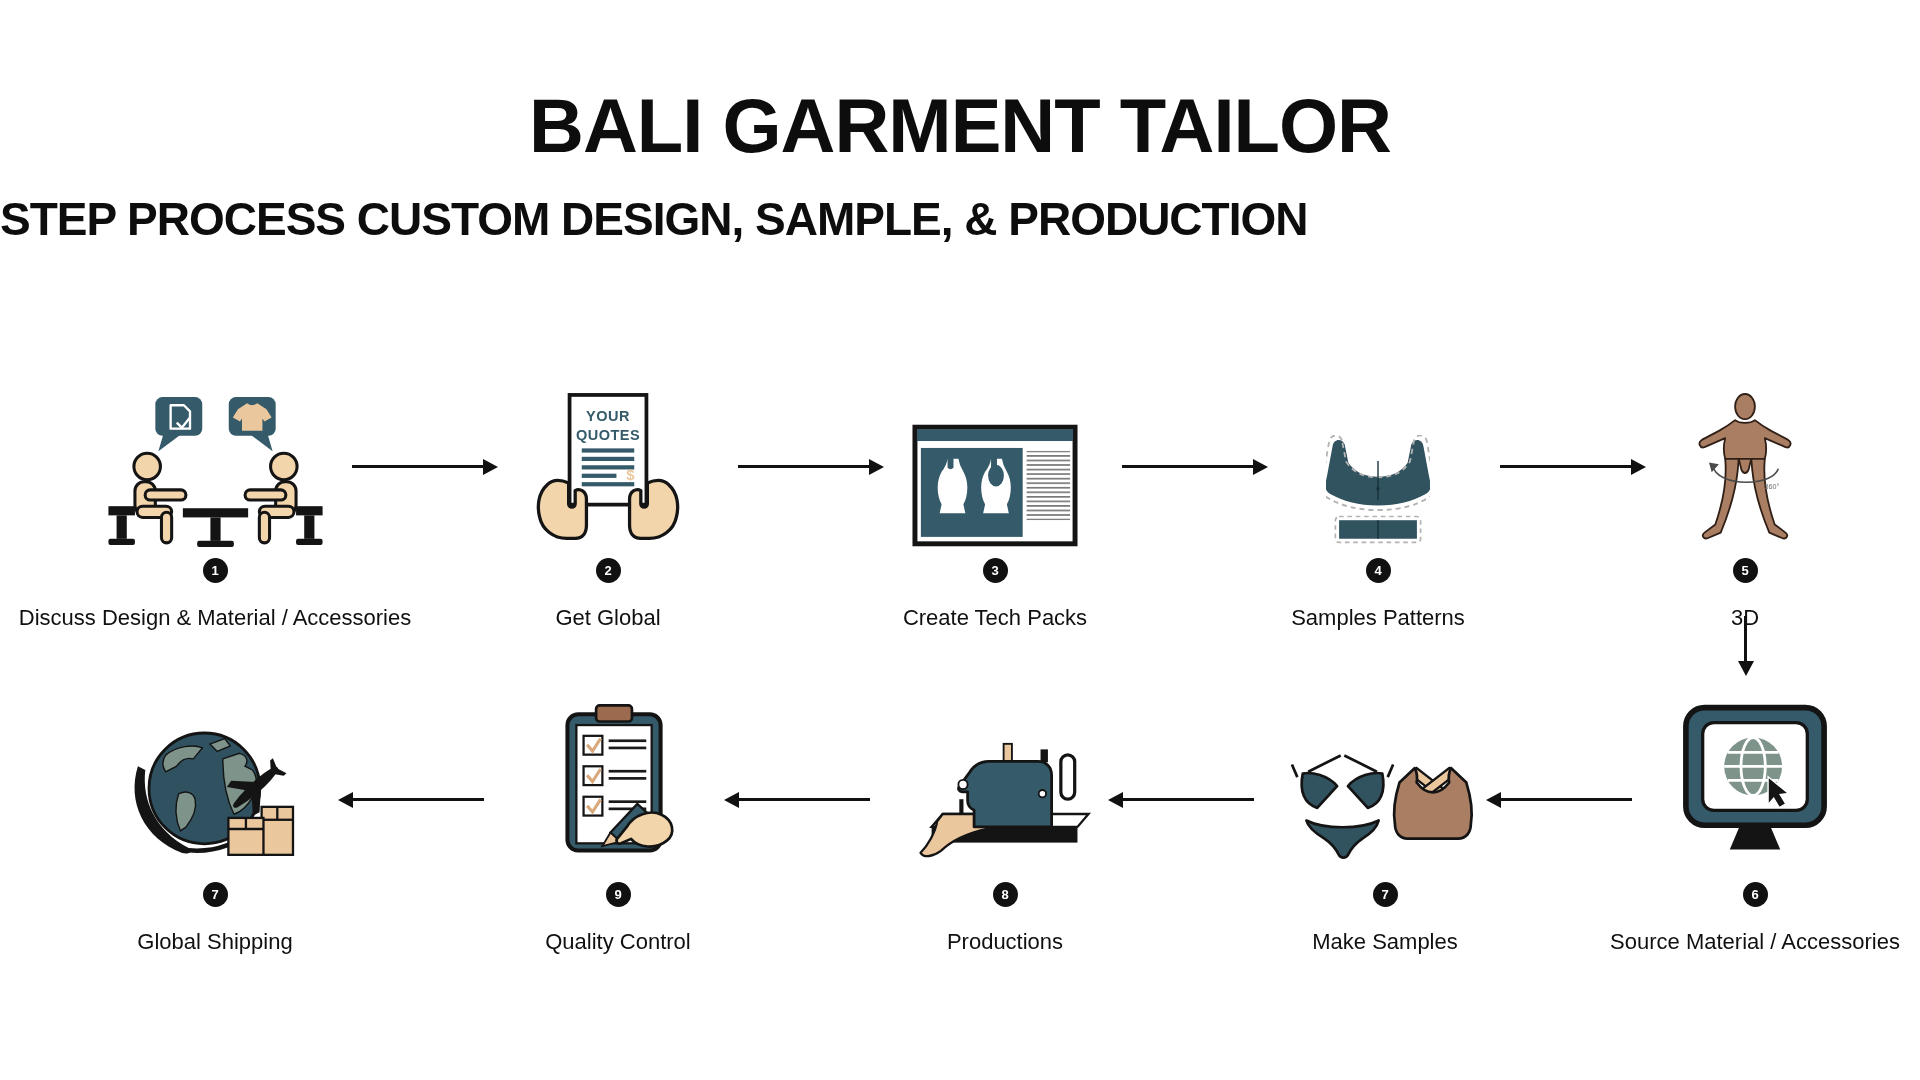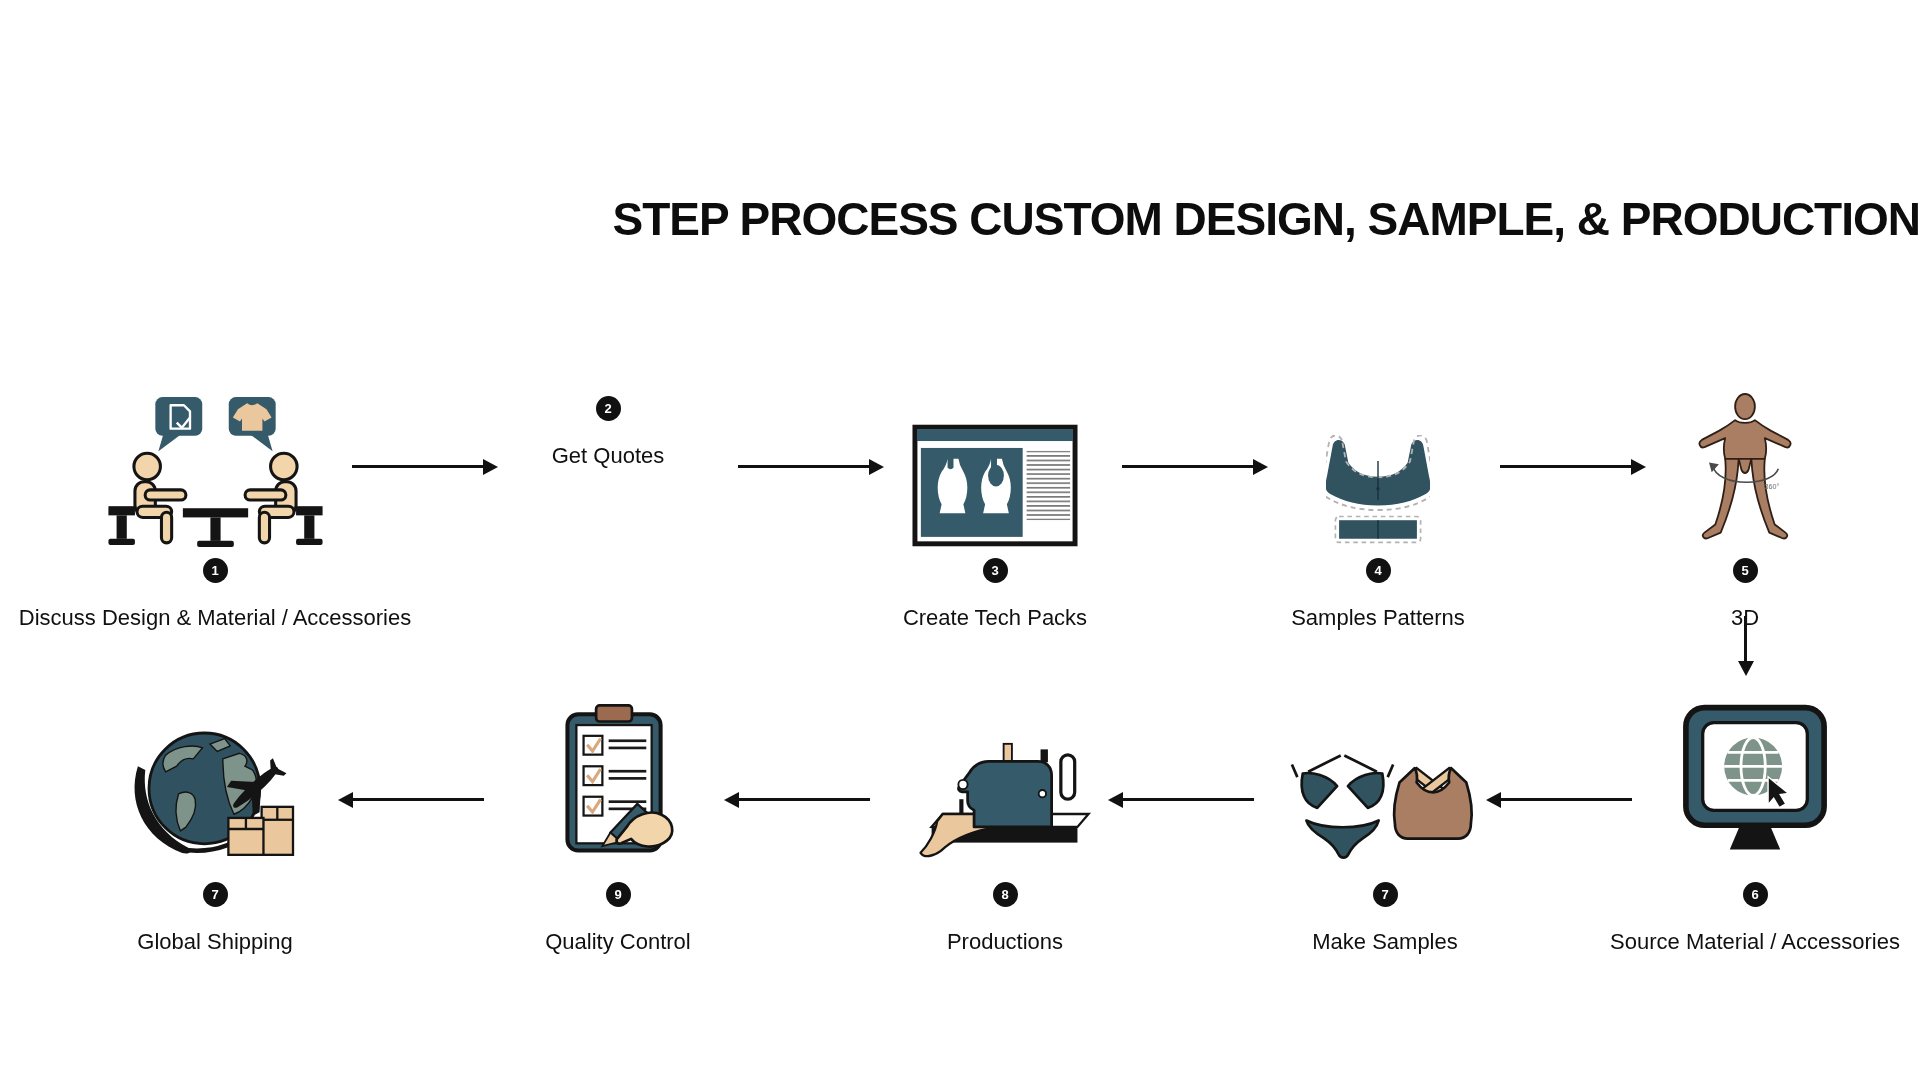--- a/index.html
+++ b/index.html
@@ -1,20 +1,20 @@
 <!DOCTYPE html>
 <html><head>
 <meta charset="utf-8">
 <style>
   html,body{margin:0;padding:0;background:#ffffff;}
   .canvas{position:relative;width:1920px;height:1080px;background:#fff;overflow:hidden;
           font-family:"Liberation Sans",sans-serif;color:#101010;}
   .title{position:absolute;top:82px;left:0;width:100%;text-align:center;
          font-size:76px;font-weight:800;letter-spacing:-1px;color:#0d0d0d;}
-  .subtitle{position:absolute;top:192px;left:0;width:100%;text-align:right;
+  .subtitle{position:absolute;top:192px;left:0;width:100%;text-align:left;
          font-size:46px;font-weight:800;letter-spacing:-1px;color:#0d0d0d;}
   .step{position:absolute;width:380px;display:flex;flex-direction:column;align-items:center;}
   .icon-slot{height:162px;display:flex;align-items:flex-end;justify-content:center;}
   .row2 .icon-slot{height:172px;}
   .badge{margin-top:10px;width:25px;height:25px;border-radius:50%;background:#111;
          color:#fff;font-size:13px;font-weight:700;display:flex;align-items:center;justify-content:center;}
   .step-label{margin-top:22px;font-size:22px;color:#101010;white-space:nowrap;text-align:center;}
   .arrow{position:absolute;background:#111;}
   .arrow.h{width:132px;height:3px;}
   .arrow.h.right::after{content:"";position:absolute;right:-14px;top:50%;transform:translateY(-50%);
@@ -24,20 +24,21 @@
   .arrow.v{width:3px;height:46px;}
   .arrow.v::after{content:"";position:absolute;bottom:-14px;left:50%;transform:translateX(-50%);
       border-top:15px solid #111;border-left:8px solid transparent;border-right:8px solid transparent;}
   svg text{font-family:"Liberation Sans",sans-serif;}
 </style>
 </head>
 <body>
 
 <div class="canvas">
 
+  <div class="title">BALI GARMENT TAILOR</div>
   <div class="subtitle">STEP PROCESS CUSTOM DESIGN, SAMPLE, &amp; PRODUCTION</div>
 
   <div class="step" style="left:25px;top:386px;">
     <div class="icon-slot">
       <svg width="235" height="155" viewBox="0 0 230 152">
         <g>
           <rect x="56" y="4" width="46" height="38" rx="7" fill="#355A69"></rect>
           <polygon points="64,40 59,57 82,40" fill="#355A69"></polygon>
           <path d="M71,12 h13 l6,6 v17 h-19 z" fill="none" stroke="#fff" stroke-width="2.3" stroke-linejoin="round"></path>
           <path d="M77,29 l5,5 8,-10" fill="none" stroke="#fff" stroke-width="2.3"></path>
@@ -72,22 +73,39 @@
           <rect x="110" y="122" width="10" height="23" fill="#141414"></rect>
           <rect x="97" y="145" width="36" height="6" rx="2" fill="#141414"></rect>
         </g>
       </svg>
     </div>
     <div class="badge">1</div>
     <div class="step-label">Discuss Design &amp; Material / Accessories</div>
   </div>
 
   <div class="step" style="left:418px;top:386px;">
+    <div class="icon-slot">
+      <svg width="150" height="158" viewBox="0 0 160 168">
+        <rect x="39" y="5" width="82" height="117" fill="#fff" stroke="#141414" stroke-width="4"></rect>
+        <text x="80" y="33" text-anchor="middle" font-size="15.5" font-weight="bold" fill="#355A69" letter-spacing="0.5">YOUR</text>
+        <text x="80" y="53" text-anchor="middle" font-size="15.5" font-weight="bold" fill="#355A69" letter-spacing="0.5">QUOTES</text>
+        <g fill="#355A69">
+          <rect x="52" y="62" width="56" height="4.5"></rect>
+          <rect x="52" y="71" width="56" height="4.5"></rect>
+          <rect x="52" y="80" width="56" height="4.5"></rect>
+          <rect x="52" y="89" width="37" height="4.5"></rect>
+          <rect x="52" y="98" width="56" height="4.5"></rect>
+        </g>
+        <text x="104" y="96" text-anchor="middle" font-size="16" font-weight="bold" fill="#EBC79E">$</text>
+        <path d="M15,101 C6,109 4,123 7,135 C10,149 22,158 36,158 L45,158 C53,158 57,152 57,144 L57,116 C57,108 50,104 45,107 L45,121 C45,126 38,126 38,121 L38,99 C29,95 21,95 15,101 Z" fill="#F3D5AC" stroke="#141414" stroke-width="3.5" stroke-linejoin="round"></path>
+        <path transform="translate(160,0) scale(-1,1)" d="M15,101 C6,109 4,123 7,135 C10,149 22,158 36,158 L45,158 C53,158 57,152 57,144 L57,116 C57,108 50,104 45,107 L45,121 C45,126 38,126 38,121 L38,99 C29,95 21,95 15,101 Z" fill="#F3D5AC" stroke="#141414" stroke-width="3.5" stroke-linejoin="round"></path>
+      </svg>
+    </div>
     <div class="badge">2</div>
-    <div class="step-label">Get Quotes</div>
+    <div class="step-label">Get Global</div>
   </div>
 
   <div class="step" style="left:805px;top:386px;">
     <div class="icon-slot">
       <svg width="168" height="125" viewBox="0 0 170 126">
         <defs>
           <pattern id="hl" width="4" height="4.6" patternUnits="userSpaceOnUse">
             <rect width="4" height="1.7" fill="#787878"></rect>
           </pattern>
         </defs>

